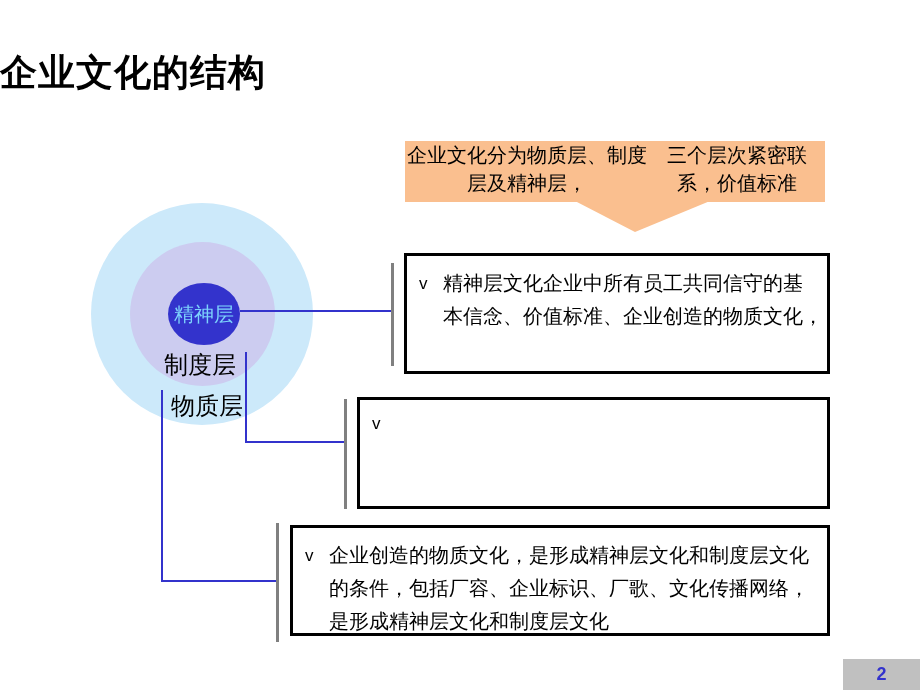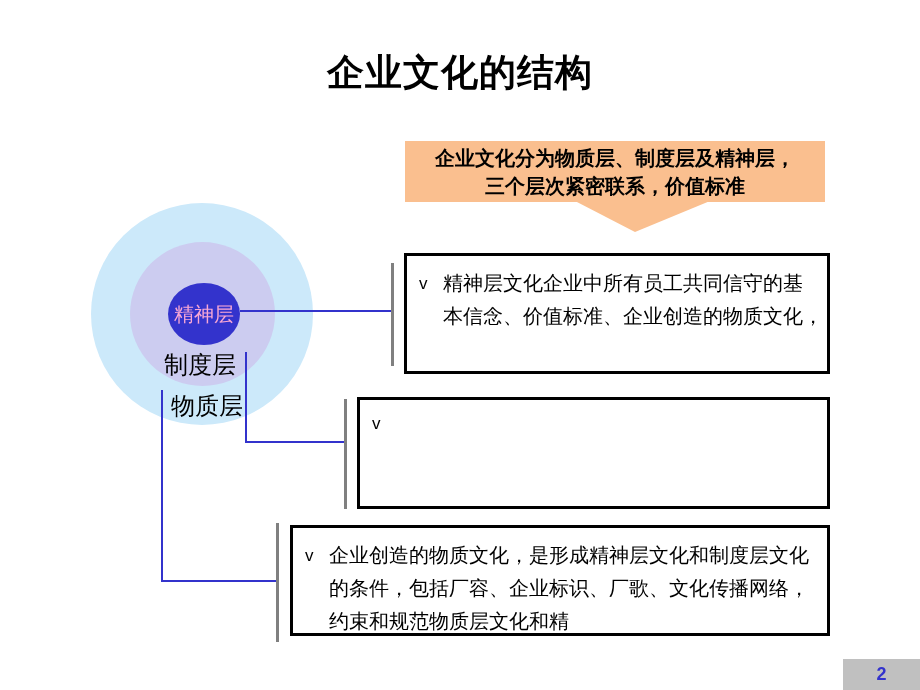--- a/index.html
+++ b/index.html
@@ -1,24 +1,24 @@
 <!DOCTYPE html>
 <html><head>
 <meta charset="utf-8">
 <style>
   html,body{margin:0;padding:0;background:#fff;}
   .slide{position:relative;width:920px;height:690px;background:#ffffff;overflow:hidden;
          font-family:"Liberation Serif","DejaVu Serif",serif;color:#000;}
-  .title{position:absolute;left:0;top:48px;width:920px;margin:0;text-align:center;
+  .title{position:absolute;left:0;top:48px;width:920px;margin:0;
          font-family:"Liberation Sans","DejaVu Sans",sans-serif;
          font-size:37px;font-weight:bold;letter-spacing:1px;}
   
   .callout{position:absolute;left:405px;top:141px;width:420px;height:61px;
-           display:flex;flex-direction:column;justify-content:center;text-align:center;
-           font-size:20px;line-height:28px;font-weight:bold;}
+           display:flex;justify-content:center;text-align:center;
+           font-size:20px;line-height:28px;}
   .callout-arrow{position:absolute;left:575px;top:201px;width:0;height:0;
            border-left:60px solid transparent;border-right:75px solid transparent;
            border-top:31px solid #FABF8F;}
   
   .circle{position:absolute;border-radius:50%;}
   .circle.outer{left:91px;top:203px;width:222px;height:222px;}
   .circle.middle{left:130px;top:242px;width:145px;height:144px;}
   .circle.inner{left:168px;top:283px;width:72px;height:62px;
                 display:flex;align-items:center;justify-content:center;font-size:20px;}
   .layer-label{position:absolute;width:80px;text-align:center;font-size:24px;}
@@ -62,21 +62,21 @@
 
   <div class="callout" style="background-color: rgb(250, 191, 143);">
     <div>企业文化分为物质层、制度层及精神层，</div>
     <div>三个层次紧密联系，价值标准</div>
   </div>
   <div class="callout-arrow" style="border-top-color: rgb(250, 191, 143);"></div>
 
   <div class="circle outer" style="background-color: rgb(204, 233, 250);"></div>
   <div class="circle middle" style="background-color: rgb(204, 204, 240);"></div>
   <div class="circle inner" style="background-color: rgb(51, 51, 204);">
-    <span style="color: #f9a8d4;">精神层</span>
+    <span style="color: #7dd3fc;">精神层</span>
   </div>
   <div class="layer-label label-institution">制度层</div>
   <div class="layer-label label-material">物质层</div>
 
   <div class="hline lineA" style="background-color: rgb(51, 51, 204);"></div>
   <div class="vline lineBv" style="background-color: rgb(51, 51, 204);"></div>
   <div class="hline lineBh" style="background-color: rgb(51, 51, 204);"></div>
   <div class="vline lineCv" style="background-color: rgb(51, 51, 204);"></div>
   <div class="hline lineCh" style="background-color: rgb(51, 51, 204);"></div>
 
@@ -94,21 +94,21 @@
 
   <div class="textbox box2">
     <span class="bullet">v</span>
   </div>
 
   <div class="textbox box3">
     <span class="bullet">v</span>
     <div class="lines">
       <div>企业创造的物质文化，是形成精神层文化和制度层文化</div>
       <div>的条件，包括厂容、企业标识、厂歌、文化传播网络，</div>
-      <div>约束和规范物质层文化和精</div>
+      <div>是形成精神层文化和制度层文化</div>
     </div>
   </div>
 
   <div class="pagebox" style="background-color: rgb(192, 192, 192);">
     <span style="color: rgb(51, 51, 204);">2</span>
   </div>
 
 </div>
 
 </body></html>

